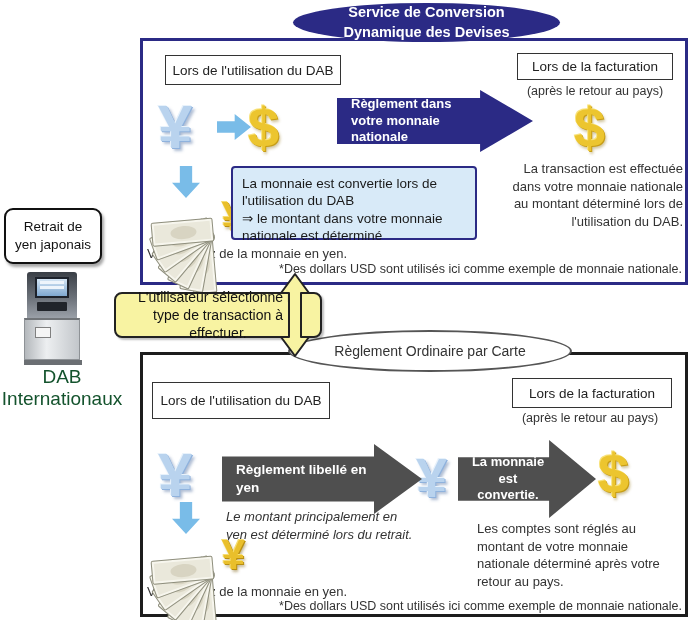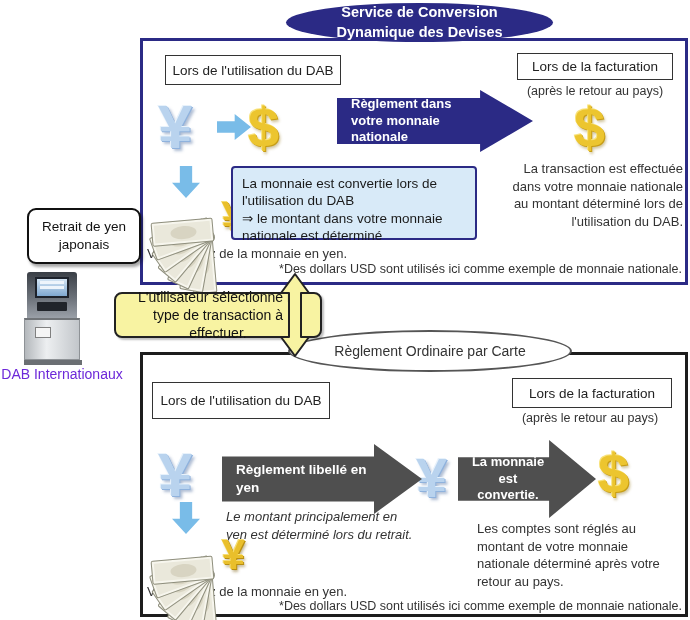--- a/index.html
+++ b/index.html
@@ -112,32 +112,32 @@
   .atm-draw .screen .scanline { margin:2px 3px; height:3px; background:#eef5fc; }
   .atm-draw .panel { position:absolute; left:10px; top:30px; width:30px; height:9px;
     background:#20242a; border-radius:1px; }
   .atm-draw .body { width:56px; height:42px; position:relative;
     background:linear-gradient(90deg,#b4b8bc,#edeff1 40%,#c2c6ca);
     border:1px solid #8e9296; border-top:2px solid #707478; }
   .atm-draw .slot { position:absolute; left:10px; top:7px; width:16px; height:11px;
     background:#f5f5f5; border:1px solid #808080; }
   .atm-draw .base { width:58px; height:5px; background:#6b6f73; }
 
-  .caption { font-size:14px; color:#6d28d9; text-align:center; }
+  .caption { font-size:19px; color:#14532d; text-align:center; }
 
   .dbl-arrow { z-index:5; }
 </style>
 </head>
 <body>
 
 <div class="stage">
 
   <div class="abs frame-top" style="left:140px; top:38px; width:548px; height:247px;"></div>
 
-  <div class="abs banner" style="left:286px; top:3px; width:267px; height:39px;">
+  <div class="abs banner" style="left:293px; top:3px; width:267px; height:39px;">
     <span>Service de Conversion</span>
     <span>Dynamique des Devises</span>
   </div>
 
   <div class="abs label-box" style="left:165px; top:55px; width:176px; height:30px;">Lors de l'utilisation du DAB</div>
   <div class="abs label-box" style="left:517px; top:53px; width:156px; height:27px;">Lors de la facturation</div>
   <div class="abs sub-label" style="left:505px; top:84px; width:180px;">(après le retour au pays)</div>
 
   <div class="abs yen-3d" style="left:158px; top:96px; font-size:62px;">¥</div>
   <div class="abs arrow-right-sm" style="left:217px; top:114px;"></div>
@@ -177,21 +177,21 @@
   <div class="abs info-box" style="left:231px; top:166px; width:246px; height:74px;">
     <div>La monnaie est convertie lors de l'utilisation du DAB</div>
     <div>⇒ le montant dans votre monnaie nationale est déterminé</div>
   </div>
 
   <div class="abs body-text" style="left:497px; top:160px; width:186px;text-align:right;">La transaction est effectuée dans votre monnaie nationale au montant déterminé lors de l'utilisation du DAB.</div>
 
   <div class="abs note-text" style="left:147px; top:246px;">Vous retirez de la monnaie en yen.</div>
   <div class="abs footnote" style="left:150px; top:262px; width:532px;">*Des dollars USD sont utilisés ici comme exemple de monnaie nationale.</div>
 
-  <div class="abs withdraw-box" style="left:4px; top:208px; width:114px; height:56px; padding:8px 8px;margin-left:23px;">Retrait de yen japonais</div>
+  <div class="abs withdraw-box" style="left:4px; top:208px; width:98px; height:56px; padding:8px 8px;">Retrait de yen japonais</div>
 
   <div class="abs atm-draw" style="left:24px; top:272px; width:58px; height:93px;">
     <div class="head">
       <div class="screen">
           <div class="scanline"></div>
           <div class="scanline"></div>
         </div>
       <div class="panel"></div>
     </div>
     <div class="body">

